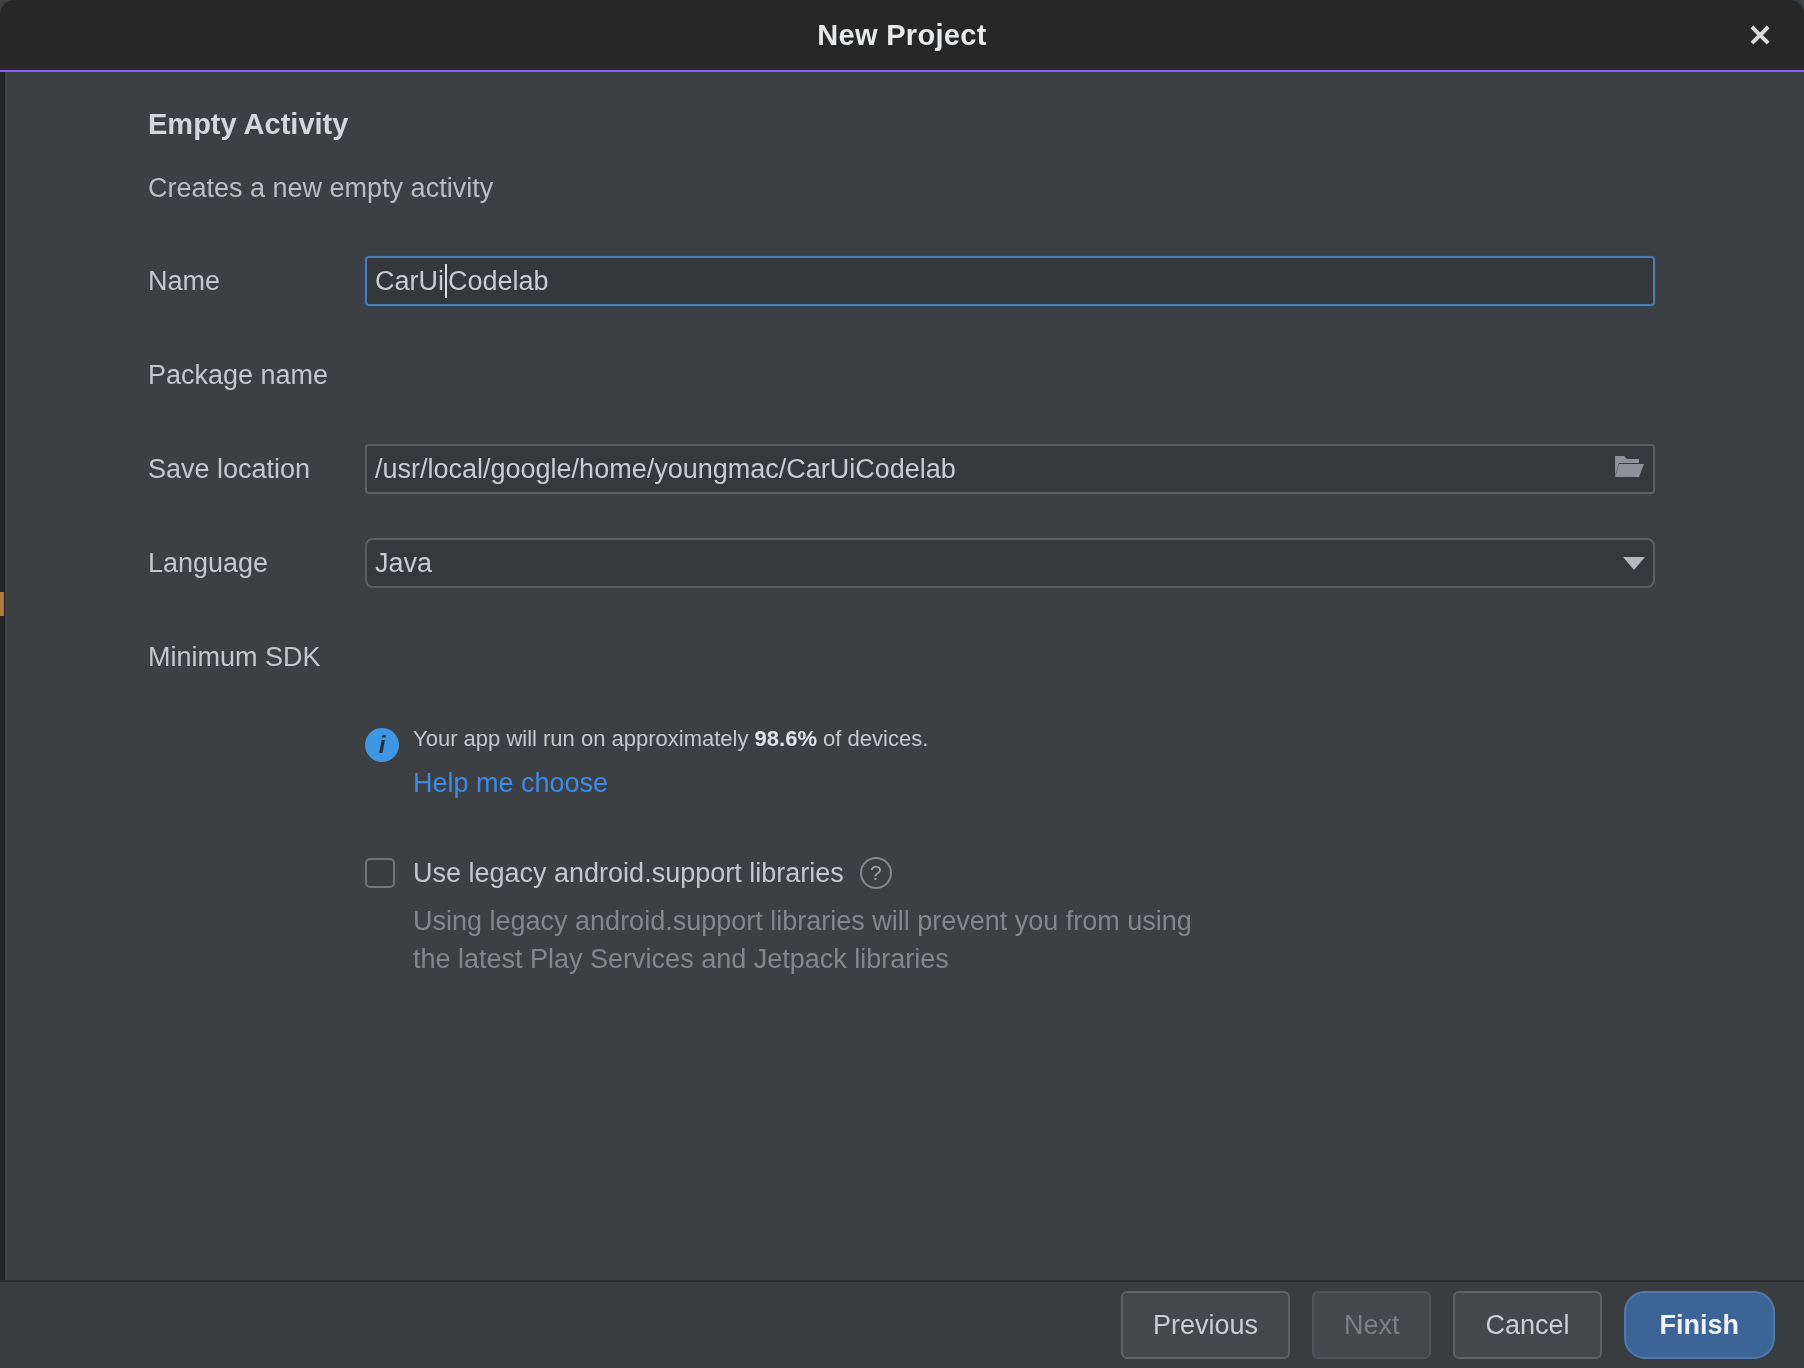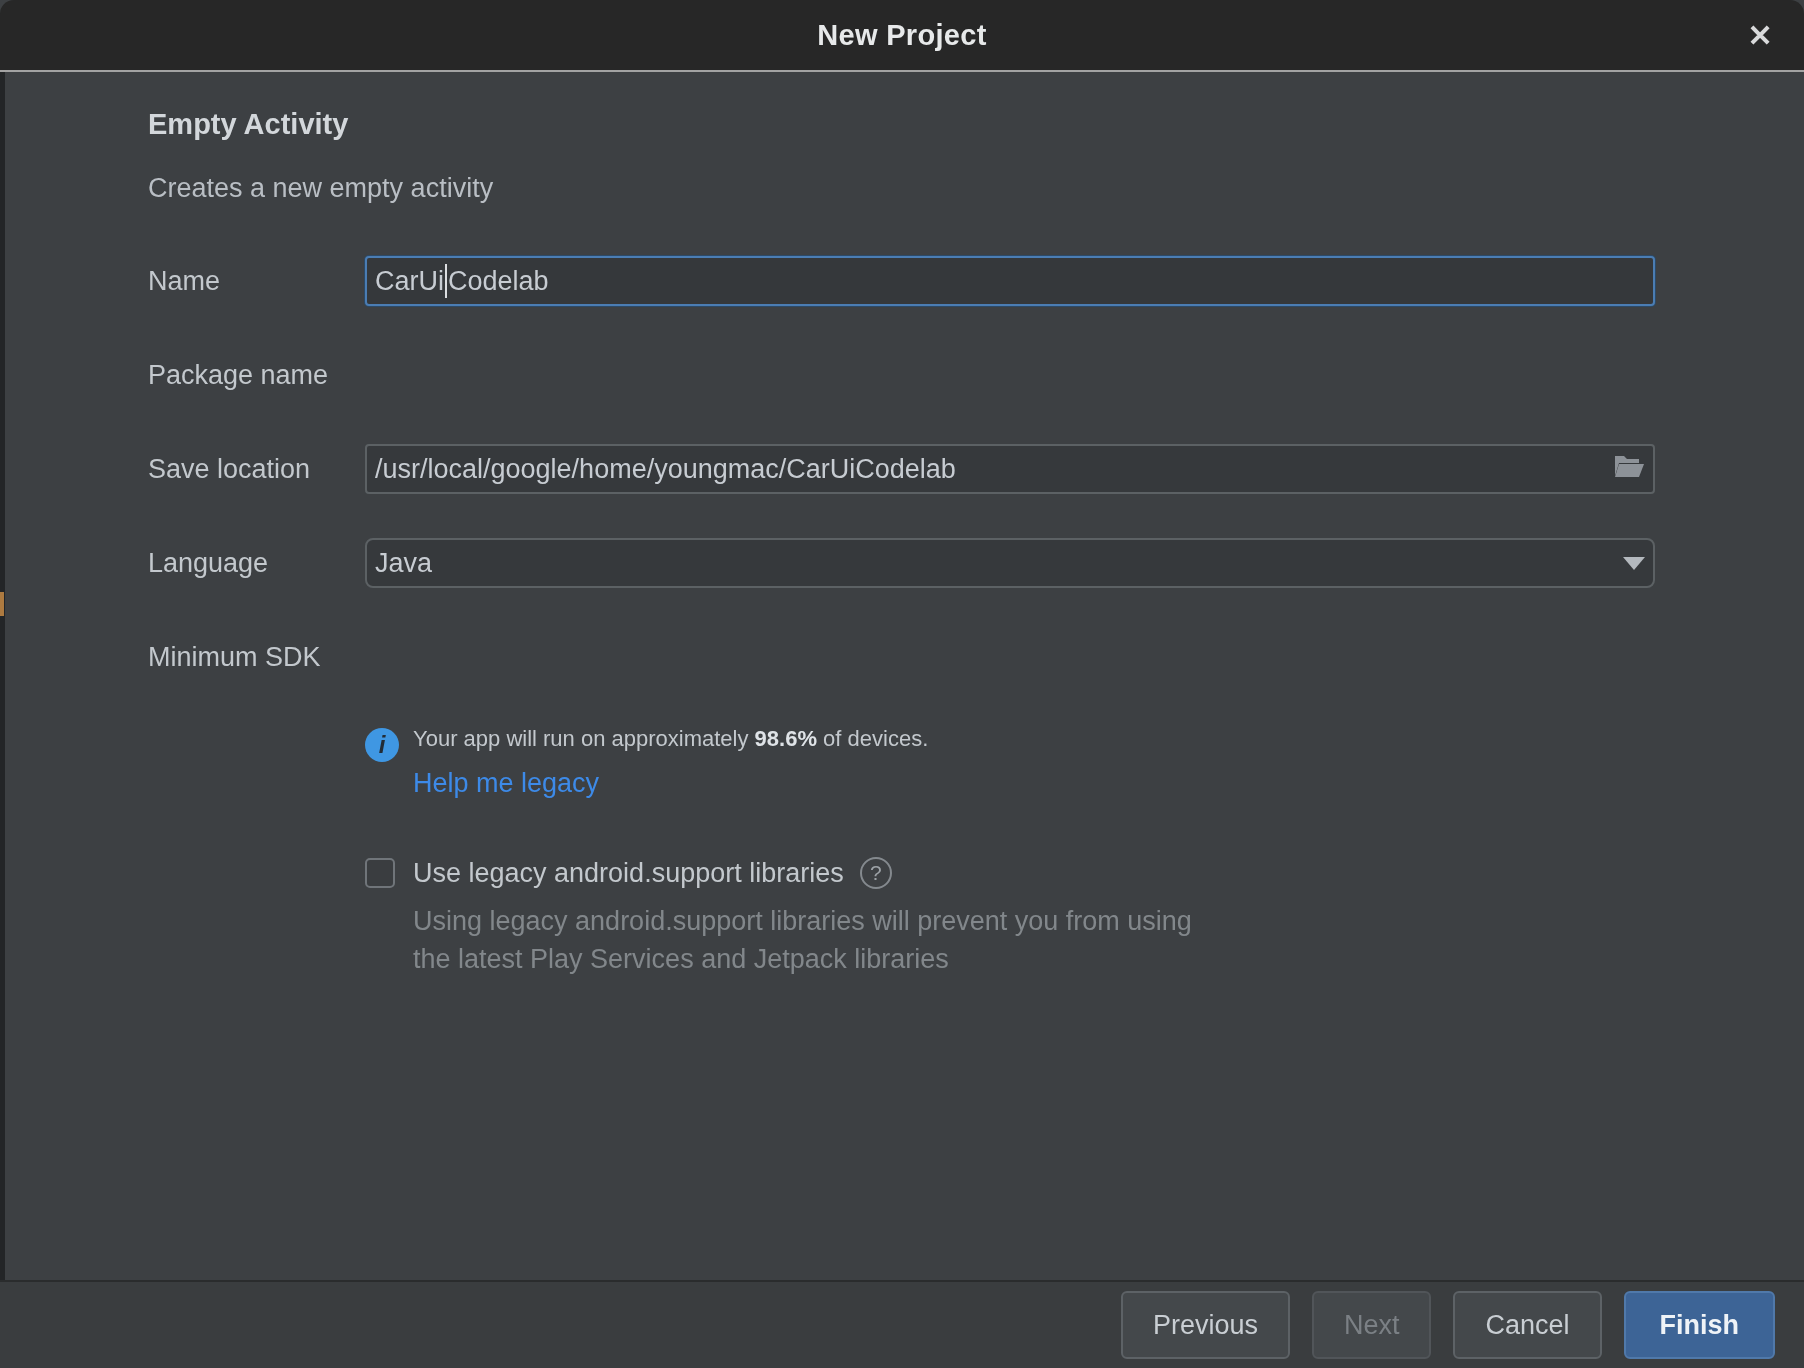--- a/index.html
+++ b/index.html
@@ -10,21 +10,21 @@
     font-family: "Liberation Sans", sans-serif;
     color: #c3c8cd;
     overflow: hidden;
   }
 
   
   .titlebar {
     height: 72px;
     background: #272727;
     border-radius: 14px 14px 0 0;
-    border-bottom: 2px solid #a3a3a3;
+    border-bottom: 2px solid #8b5cf6;
     display: flex;
     align-items: center;
     justify-content: center;
     position: relative;
   }
   .titlebar .title {
     color: #e7e9ea;
     font-size: 29px;
     font-weight: bold;
     letter-spacing: 0.3px;
@@ -215,20 +215,21 @@
     color: #7b8085;
     border-color: #515559;
     cursor: default;
   }
   .btn.primary {
     background: #3d6496;
     border-color: #5079aa;
     color: #eff3f7;
     font-weight: bold;
     padding: 0 34px;
+    border-radius: 21px;
   }
 </style>
 </head>
 <body>
 
 <div class="titlebar">
   <span class="title">New Project</span>
   <button class="close-btn">
       <span>✕</span>
     </button>
@@ -283,21 +284,21 @@
     </div>
 
   </div>
 
   <div class="sdk-info">
     <span class="info-icon">
         <span>i</span>
       </span>
     <div class="sdk-info-text-wrap">
       <div class="sdk-info-text"><span>Your app will run on approximately </span><span class="pct">98.6%</span><span> of devices.</span></div>
-      <a class="help-link">Help me legacy</a>
+      <a class="help-link">Help me choose</a>
     </div>
   </div>
 
   <div class="legacy">
     <div class="legacy-row">
       <span class="checkbox"></span>
       <span class="legacy-label">Use legacy android.support libraries</span>
       <span class="help-icon">
           <span>?</span>
         </span>

